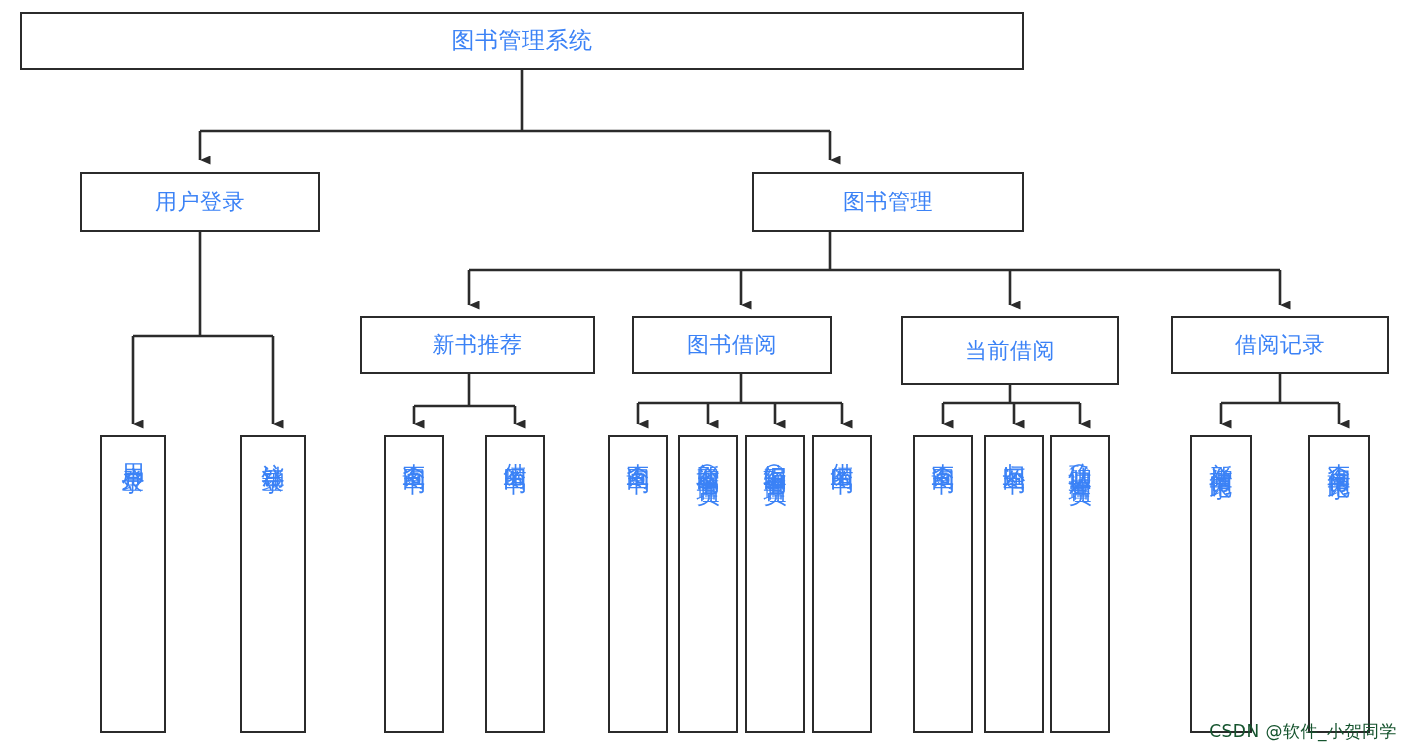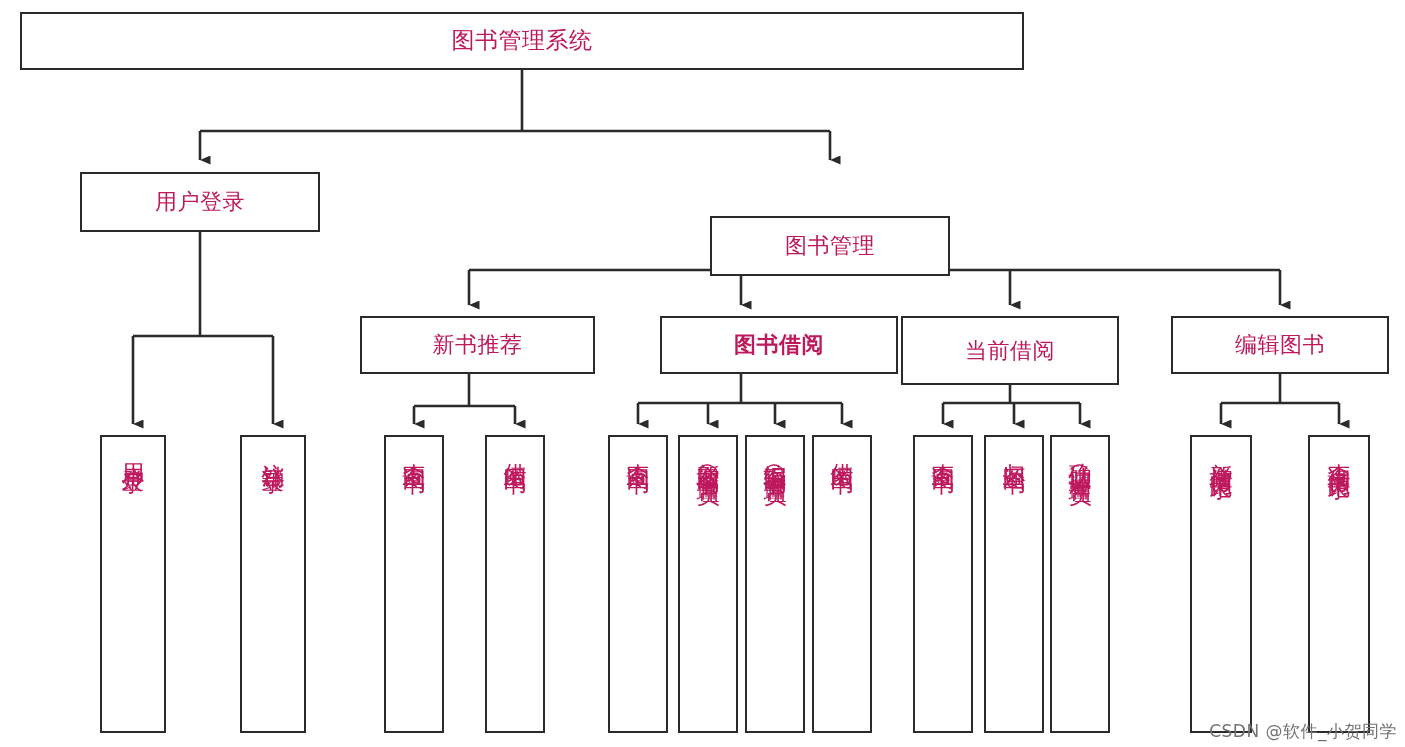--- a/index.html
+++ b/index.html
@@ -32,21 +32,21 @@
     position: absolute;
     box-sizing: border-box;
     background: #ffffff;
     border: 2.5px solid #2b2b2b;
     display: flex;
     align-items: center;
     justify-content: center;
     overflow: hidden;
   }
   .node .label {
-    color: #be185d;
+    color: #3b82f6;
     line-height: 1.18;
     text-align: center;
     letter-spacing: 0.5px;
     white-space: pre;
   }
   .node.horizontal .label {
     font-size: 22px;
     writing-mode: horizontal-tb;
   }
   .node.vertical {
@@ -62,21 +62,21 @@
     line-height: 1;
   }
   .node.root .label {
     font-size: 23px;
   }
   #watermark {
     position: absolute;
     right: 8px;
     bottom: 4px;
     font-size: 17px;
-    color: #737373;
+    color: #14532d;
     letter-spacing: 0.5px;
     user-select: none;
   }
 </style>
 </head>
 <body>
 
 <div id="diagram-root">
 
   <svg class="connectors" viewBox="0 0 1405 747" xmlns="http://www.w3.org/2000/svg">
@@ -129,35 +129,35 @@
     </g>
   </svg>
 
   <div class="node horizontal root" style="left:20px; top:12px; width:1004px; height:58px;">
     <span class="label">图书管理系统</span>
   </div>
 
   <div class="node horizontal" style="left:80px; top:172px; width:240px; height:60px;">
     <span class="label">用户登录</span>
   </div>
-  <div class="node horizontal" style="left:710px; top:172px; width:240px; height:60px;margin-top:44px;">
+  <div class="node horizontal" style="left:752px; top:172px; width:272px; height:60px;">
     <span class="label">图书管理</span>
   </div>
 
   <div class="node horizontal" style="left:360px; top:316px; width:235px; height:58px;">
     <span class="label">新书推荐</span>
   </div>
-  <div class="node horizontal" style="left:660px; top:316px; width:238px; height:58px;font-weight:bold;">
+  <div class="node horizontal" style="left:632px; top:316px; width:200px; height:58px;">
     <span class="label">图书借阅</span>
   </div>
   <div class="node horizontal" style="left:901px; top:316px; width:218px; height:69px;">
     <span class="label">当前借阅</span>
   </div>
   <div class="node horizontal" style="left:1171px; top:316px; width:218px; height:58px;">
-    <span class="label">编辑图书</span>
+    <span class="label">借阅记录</span>
   </div>
 
   <div class="node vertical" style="left:100px; top:435px; width:66px; height:298px;">
     <span class="label">用户登录</span>
   </div>
   <div class="node vertical" style="left:240px; top:435px; width:66px; height:298px;">
     <span class="label">注销登录</span>
   </div>
 
   <div class="node vertical" style="left:384px; top:435px; width:60px; height:298px;">

